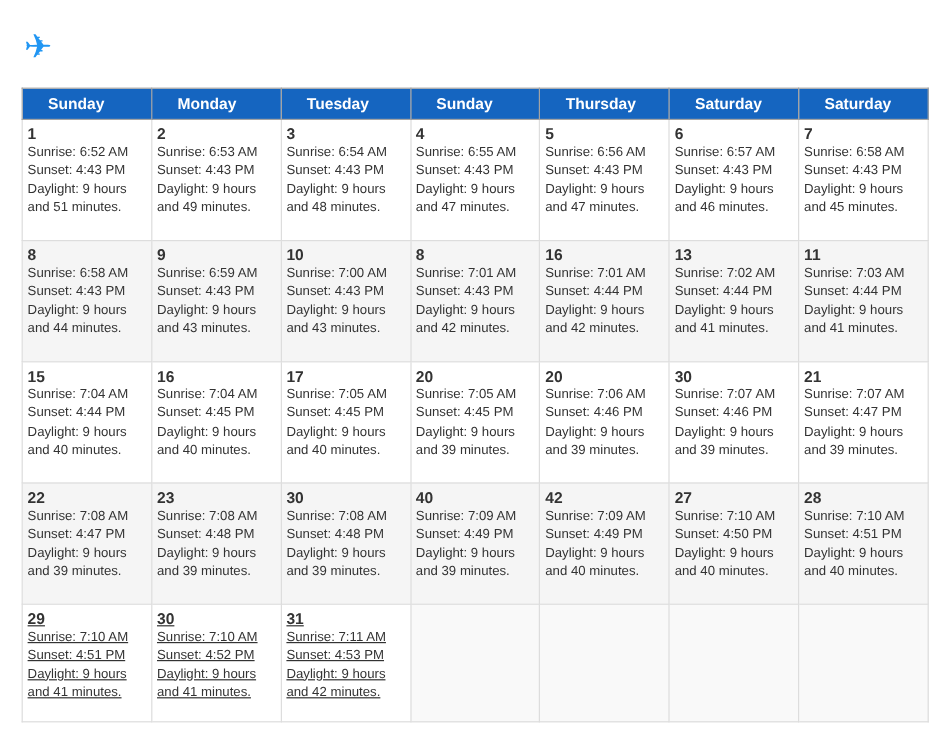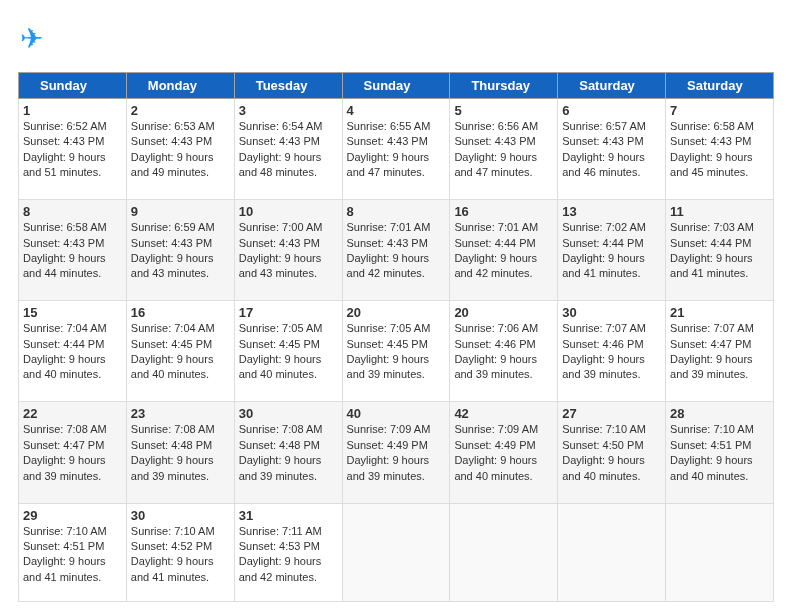--- a/index.html
+++ b/index.html
@@ -79,20 +79,21 @@
     .day-info {
       font-size: 11px;
       line-height: 1.4;
       color: #333;
     }
     .empty-cell {
       background: #f9f9f9 !important;
     }
     .last-row td {
       height: 80px;
+      text-decoration: underline;
     }
   </style>
 </head>
 <body>
 
 <div class="page">
   <div class="header">
     <div class="logo">
       <div>
         <svg width="40" height="40" viewBox="0 0 40 40">

